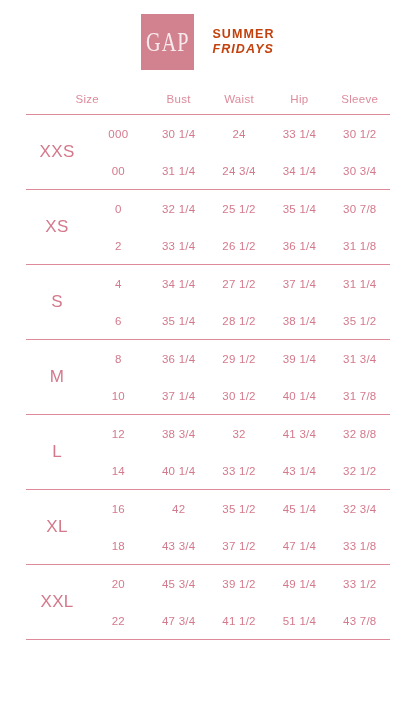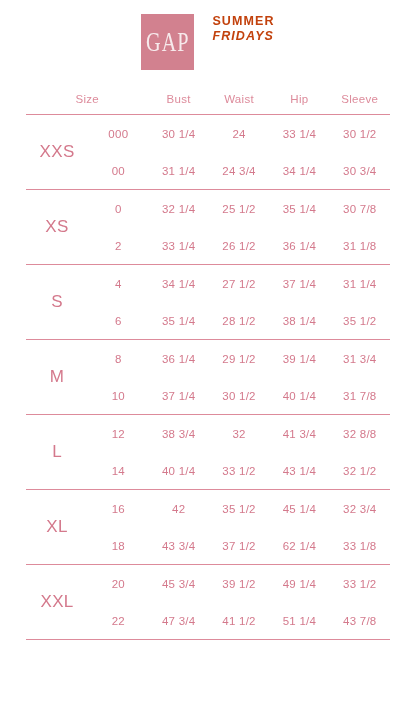--- a/index.html
+++ b/index.html
@@ -16,21 +16,21 @@
   .page {
     position: relative;
     width: 416px;
     height: 712px;
     background: #ffffff;
   }
 
   
   .brand {
     display: flex;
-    align-items: flex-start;
+    align-items: center;
     justify-content: center;
     gap: 18px;
     padding-top: 14px;
   }
   .gap-logo {
     width: 53px;
     height: 56px;
     background: #d2818f;
     display: flex;
     align-items: center;
@@ -254,21 +254,21 @@
             <td>16</td>
             <td>42</td>
             <td>35 1/2</td>
             <td>45 1/4</td>
             <td>32 3/4</td>
           </tr>
           <tr>
             <td>18</td>
             <td>43 3/4</td>
             <td>37 1/2</td>
-            <td>62 1/4</td>
+            <td>47 1/4</td>
             <td>33 1/8</td>
           </tr>
           <tr class="head-rule">
             <td colspan="6"></td>
           </tr>
           <tr>
             <td class="grp-label" rowspan="2">XXL</td>
             <td>20</td>
             <td>45 3/4</td>
             <td>39 1/2</td>

